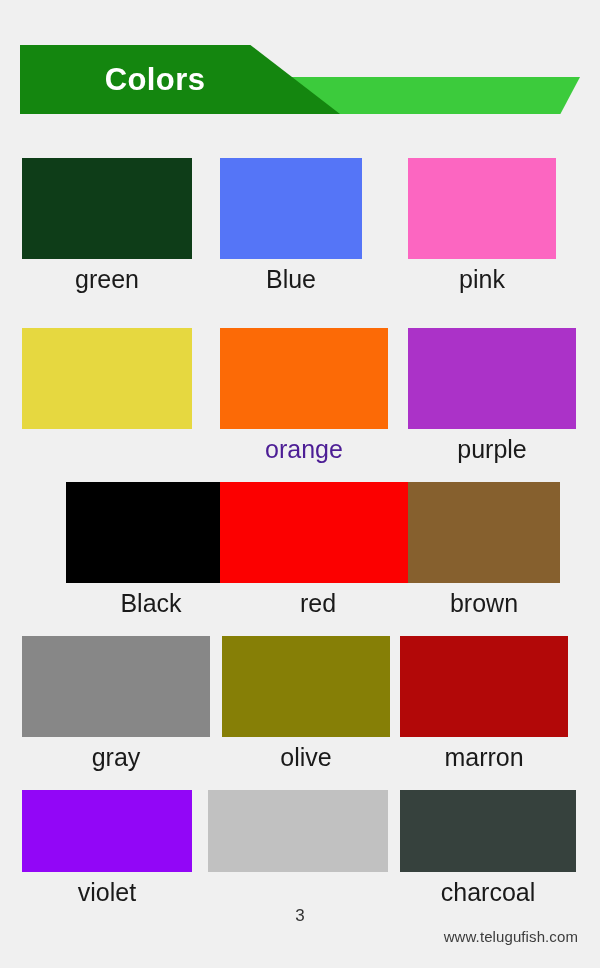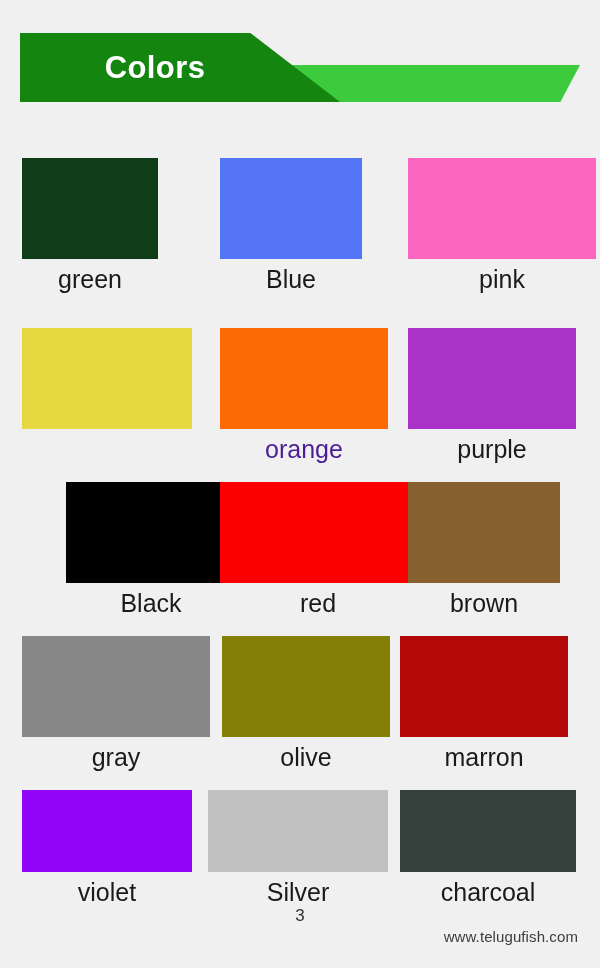--- a/index.html
+++ b/index.html
@@ -13,21 +13,21 @@
     background: #f0f0f0;
     font-family: "Liberation Sans", sans-serif;
     overflow: hidden;
     position: relative;
   }
 
   
   #banner {
     position: absolute;
     left: 0;
-    top: 0;
+    top: 12px;
     width: 600px;
     height: 130px;
   }
   #banner-light {
     position: absolute;
     left: 20px;
     top: 65px;
     width: 560px;
     height: 37px;
     background: #3ccb3c;
@@ -110,29 +110,29 @@
 <body style="background: rgb(240, 240, 240);">
 
 <div id="banner">
   <div id="banner-light" style="background: rgb(60, 203, 60);"></div>
   <div id="banner-dark" style="background: rgb(20, 134, 15);"></div>
   <div id="banner-title" style="color: rgb(255, 255, 255);">Colors</div>
 </div>
 
 <div id="grid">
     <div class="grid-row" style="height: 0px;">
-      <div class="cell" style="left: 22px; top: 28px; width: 136px;">
+      <div class="cell" style="left: 22px; top: 28px; width: 170px;">
         <div class="swatch" style="height: 101px; background: rgb(14, 61, 24);"></div>
         <span class="swatch-label" style="color: rgb(26, 26, 26);">green</span>
       </div>
       <div class="cell" style="left: 220px; top: 28px; width: 142px;">
         <div class="swatch" style="height: 101px; background: rgb(85, 117, 247);"></div>
         <span class="swatch-label" style="color: rgb(26, 26, 26);">Blue</span>
       </div>
-      <div class="cell" style="left: 408px; top: 28px; width: 188px;">
+      <div class="cell" style="left: 408px; top: 28px; width: 148px;">
         <div class="swatch" style="height: 101px; background: rgb(252, 102, 193);"></div>
         <span class="swatch-label" style="color: rgb(26, 26, 26);">pink</span>
       </div>
     </div>
     <div class="grid-row" style="height: 0px;">
       <div class="cell" style="left: 22px; top: 198px; width: 170px;">
         <div class="swatch" style="height: 101px; background: rgb(230, 216, 64);"></div>
       </div>
       <div class="cell" style="left: 220px; top: 198px; width: 168px;">
         <div class="swatch" style="height: 101px; background: rgb(252, 106, 6);"></div>
@@ -171,21 +171,20 @@
         <span class="swatch-label" style="color: rgb(26, 26, 26);">marron</span>
       </div>
     </div>
     <div class="grid-row" style="height: 0px;">
       <div class="cell" style="left: 22px; top: 660px; width: 170px;">
         <div class="swatch" style="height: 82px; background: rgb(146, 6, 247);"></div>
         <span class="swatch-label" style="color: rgb(26, 26, 26);">violet</span>
       </div>
       <div class="cell" style="left: 208px; top: 660px; width: 180px;">
         <div class="swatch" style="height: 82px; background: rgb(193, 193, 193);"></div>
-        <span class="swatch-label" style="color: rgb(26, 26, 26);">Silver</span>
       </div>
       <div class="cell" style="left: 400px; top: 660px; width: 176px;">
         <div class="swatch" style="height: 82px; background: rgb(54, 65, 61);"></div>
         <span class="swatch-label" style="color: rgb(26, 26, 26);">charcoal</span>
       </div>
     </div>
   </div>
 
 <div id="page-number">3</div>
 <div id="site-credit">www.telugufish.com</div>

